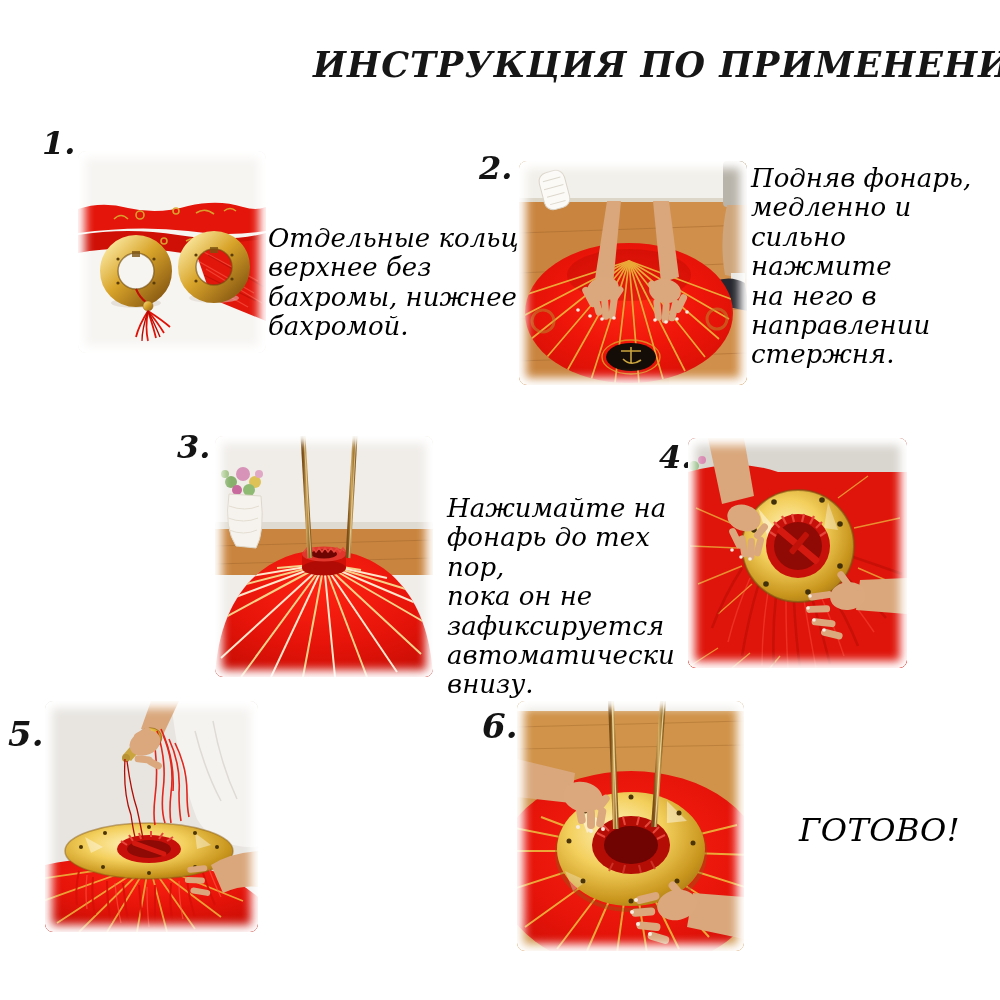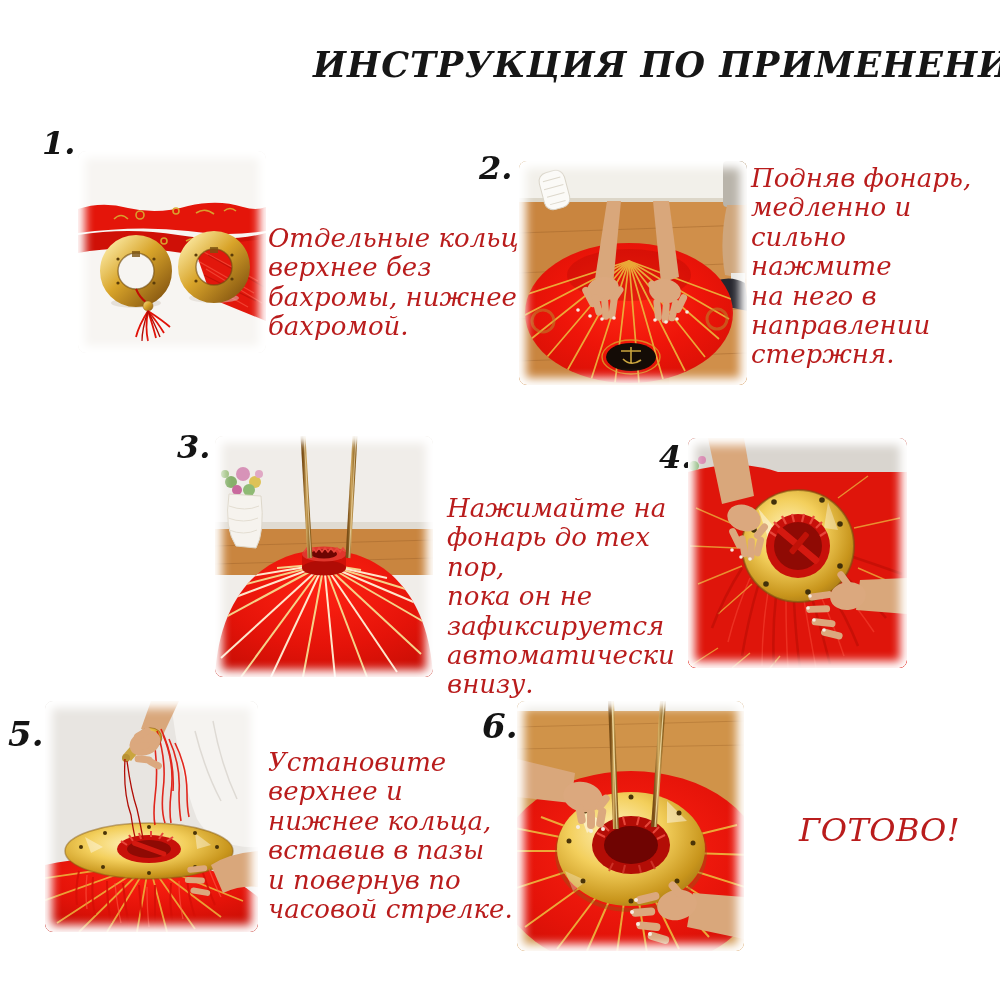--- a/index.html
+++ b/index.html
@@ -11,21 +11,21 @@
   .page{position:absolute;inset:0;}
   .title{
     position:absolute;left:313px;top:44px;margin:0;
     font-size:35px;font-style:italic;font-weight:700;
     letter-spacing:1px;color:#161616;white-space:nowrap;
   }
   .step-number{
     position:absolute;font-size:32px;font-weight:700;font-style:italic;color:#141414;
   }
   .step-text{
-    position:absolute;font-size:26px;font-style:italic;color:#b91c1c;
+    position:absolute;font-size:26px;font-style:italic;color:#000000;
     line-height:1.13;white-space:pre-line;
   }
   .done-text{font-size:32px;letter-spacing:.5px;}
   .photo{
     position:absolute;margin:0;border-radius:8px;overflow:hidden;background:#fff;
   }
   .photo svg{display:block;width:100%;height:100%;}
   .photo::after{
     content:"";position:absolute;inset:0;border-radius:8px;
     box-shadow:inset 0 0 10px 7px #ffffff;pointer-events:none;
@@ -504,26 +504,20 @@
       </g>
       <g fill="#dba87e">
         <ellipse cx="100" cy="42" rx="16" ry="12" transform="rotate(-24 100 42)"></ellipse>
         <rect x="88" y="34" width="18" height="7" rx="3.5" transform="rotate(-30 88 34)"></rect>
         <rect x="86" y="44" width="18" height="7" rx="3.5" transform="rotate(-12 86 44)"></rect>
         <rect x="90" y="54" width="18" height="7" rx="3.5" transform="rotate(6 90 54)"></rect>
         <rect x="104" y="56" width="16" height="7" rx="3.5" transform="rotate(28 104 56)"></rect>
       </g>
     </svg>
   </figure>
-  <div class="step-text" id="t5">Установите
-верхнее и
-нижнее кольца,
-вставив в пазы
-и повернув по
-часовой стрелке.</div>
 
   <div class="step-number" id="n6">6.</div>
   <figure class="photo" id="p6" role="img" aria-label="Руки фиксируют золотое кольцо со стержнями на верхушке фонаря">
     <svg viewBox="0 0 227 250" xmlns="http://www.w3.org/2000/svg">
       <defs>
         <radialGradient id="g6gold" cx="0.4" cy="0.35" r="0.8">
           <stop offset="0" stop-color="#fff3c0"></stop>
             <stop offset="0.4" stop-color="#f3cf5c"></stop>
             <stop offset="0.75" stop-color="#c8951c"></stop>
             <stop offset="1" stop-color="#8f6410"></stop>

